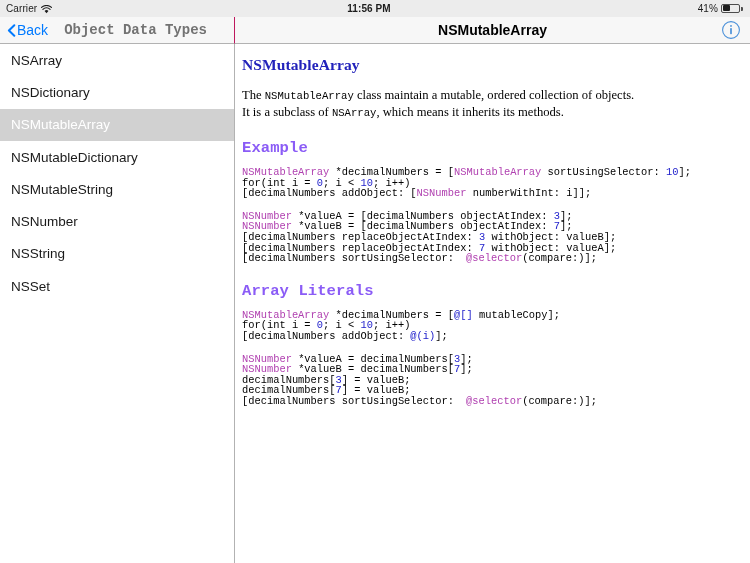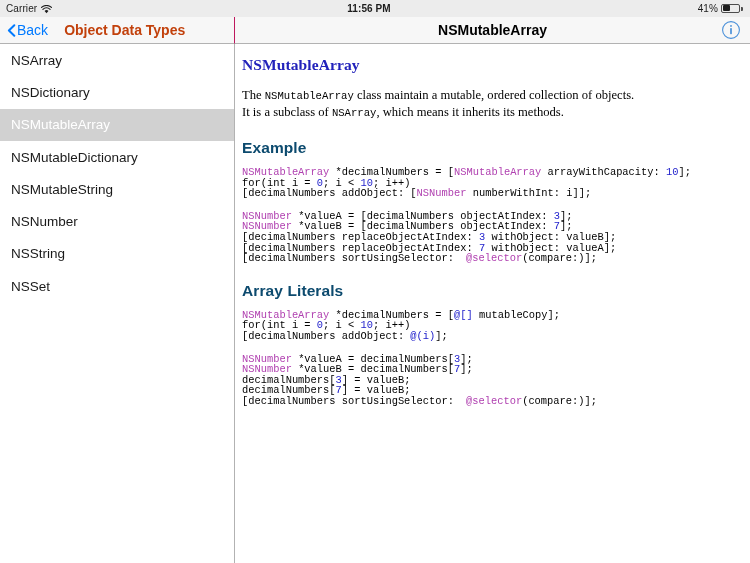--- a/index.html
+++ b/index.html
@@ -130,21 +130,22 @@
     display: inline-block;
     width: 9px;
     height: 13px;
     position: relative;
     top: 0px;
   }
   .master-title {
     margin-left: 16px;
     font-size: 14px;
     font-weight: bold;
-    color: #c2410c;
+    color: #737373;
+    font-family: Liberation Mono, monospace;
   }
   .detail-title {
     position: absolute;
     left: 0; right: 0;
     text-align: center;
     font-size: 14px;
     font-weight: bold;
     color: #000;
   }
   .info-btn {
@@ -197,24 +198,24 @@
   }
   .doc-h1 {
     font-family: "Liberation Serif", serif;
     font-size: 15.5px;
     font-weight: bold;
     color: #2222bb;
     margin: 3px 0 13px 0;
     letter-spacing: 0.1px;
   }
   .doc-h2 {
-    font-family: Liberation Sans, sans-serif;
+    font-family: Liberation Mono, monospace;
     font-size: 15.5px;
     font-weight: bold;
-    color: #0c4a6e;
+    color: #8b5cf6;
     margin: 18px 0 10px 0;
     letter-spacing: 0.1px;
   }
   .doc-p {
     font-family: "Liberation Serif", serif;
     font-size: 12.6px;
     color: #000000;
     line-height: 16px;
     margin: 0;
   }
@@ -320,21 +321,21 @@
 
     <p class="doc-p">
       <span>The </span><span class="inline-code">NSMutableArray</span><span> class maintain a mutable, ordered collection of objects.</span>
     </p>
     <p class="doc-p">
       <span>It is a subclass of </span><span class="inline-code">NSArray</span><span>, which means it inherits its methods.</span>
     </p>
 
     <div id="sections-host">
         <div class="doc-h2">Example</div>
-        <pre class="code"><span class="cls">NSMutableArray</span><span> *decimalNumbers = [</span><span class="cls">NSMutableArray</span><span> arrayWithCapacity: </span><span class="num">10</span><span>];</span>
+        <pre class="code"><span class="cls">NSMutableArray</span><span> *decimalNumbers = [</span><span class="cls">NSMutableArray</span><span> sortUsingSelector: </span><span class="num">10</span><span>];</span>
 <span>for(int i = </span><span class="num">0</span><span>; i &lt; </span><span class="num">10</span><span>; i++)</span>
 <span>[decimalNumbers addObject: [</span><span class="cls">NSNumber</span><span> numberWithInt: i]];</span></pre>
         <pre class="code"><span class="cls">NSNumber</span><span> *valueA = [decimalNumbers objectAtIndex: </span><span class="num">3</span><span>];</span>
 <span class="cls">NSNumber</span><span> *valueB = [decimalNumbers objectAtIndex: </span><span class="num">7</span><span>];</span>
 <span>[decimalNumbers replaceObjectAtIndex: </span><span class="num">3</span><span> withObject: valueB];</span>
 <span>[decimalNumbers replaceObjectAtIndex: </span><span class="num">7</span><span> withObject: valueA];</span>
 <span>[decimalNumbers sortUsingSelector:</span><span class="sel">@selector</span><span>(compare:)];</span></pre>
         <div class="doc-h2">Array Literals</div>
         <pre class="code"><span class="cls">NSMutableArray</span><span> *decimalNumbers = [</span><span class="lit">@[]</span><span> mutableCopy];</span>
 <span>for(int i = </span><span class="num">0</span><span>; i &lt; </span><span class="num">10</span><span>; i++)</span>

